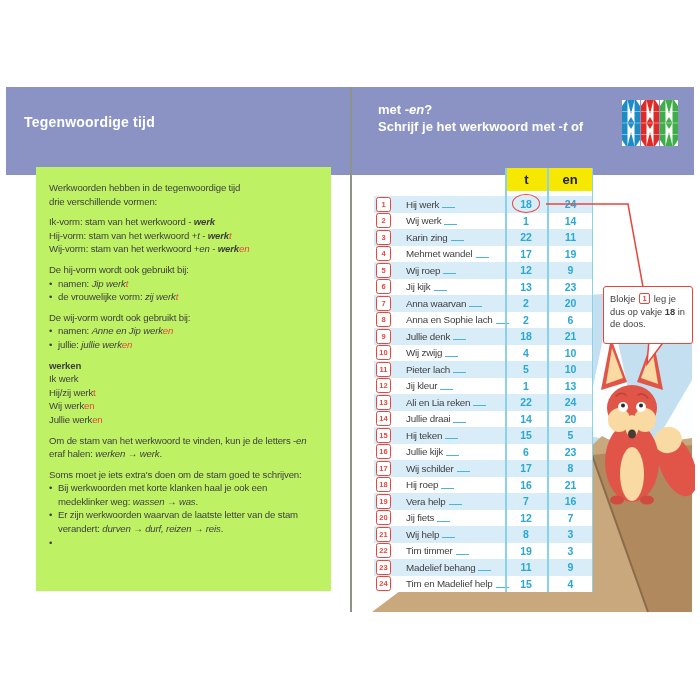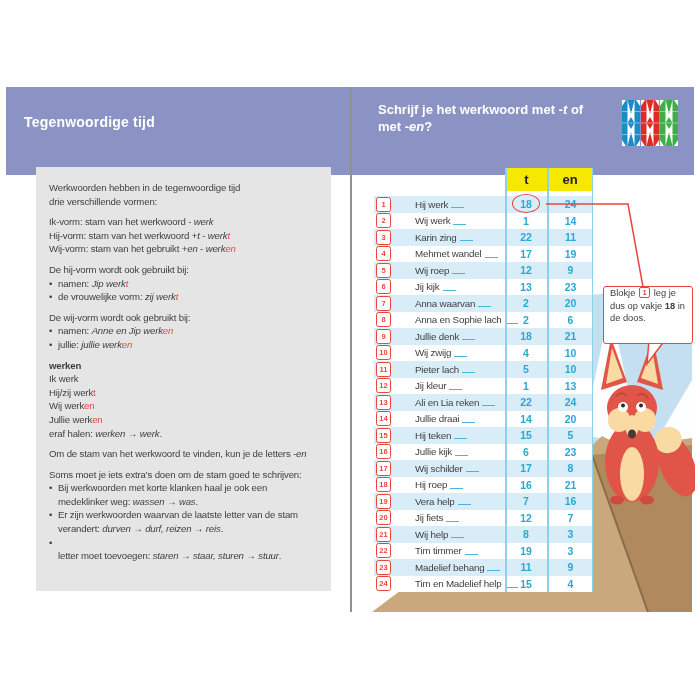--- a/index.html
+++ b/index.html
@@ -9,72 +9,72 @@
   
   .banner{position:absolute;left:6px;top:87px;width:688px;height:88px;background:#8a93c4;text-decoration:underline;}
   .banner-left-title{position:absolute;left:18px;top:27px;color:#fff;font-size:14px;font-weight:bold;letter-spacing:.2px;}
   .banner-right-title{position:absolute;left:372px;top:14px;color:#fff;font-size:13px;font-weight:bold;line-height:17px;}
   .logo{position:absolute;left:616px;top:13px;width:56px;height:46px;}
 
   
   .spine{position:absolute;left:350px;top:87px;width:2px;height:525px;background:#8e948c;}
 
   
-  .info-box{position:absolute;left:36px;top:167px;width:295px;height:424px;background:#e5e5e5;
+  .info-box{position:absolute;left:36px;top:167px;width:295px;height:424px;background:#bef264;
             box-sizing:border-box;padding:14px 8px 0 13px;}
   .ib-line{white-space:nowrap;font-size:9.6px;letter-spacing:-0.15px;height:13.6px;line-height:13.6px;}
   .ib-line.gap{margin-top:7px;}
   .ib-line.bullet{padding-left:9px;position:relative;}
   .ib-line.bullet .dot{position:absolute;left:0;top:0;}
   .ib-line.cont{padding-left:9px;}
-  .s-b{font-weight:bold}.s-i{font-style:italic}.s-bi{font-weight:normal;font-style:italic}
+  .s-b{font-weight:bold}.s-i{font-style:italic}.s-bi{font-weight:bold;font-style:italic}
   .s-r{color:#e8453c}.s-ri{color:#e8453c;font-style:italic}
   .s-badge{display:inline-block;border:1px solid #e8453c;color:#e8453c;font-size:7.5px;line-height:9px;
            padding:0 2.5px;border-radius:2px;background:#fff;margin:0 1px;position:relative;top:-1px;font-weight:bold;}
 
   
   .exercise{position:absolute;left:0;top:0;width:700px;height:700px;pointer-events:none;}
   .colhead{position:absolute;top:168px;height:23px;background:#f6e800;color:#222;
            font-weight:bold;font-size:13px;display:flex;align-items:center;justify-content:center;z-index:2;}
   .colhead.t{left:506px;width:41px;}
   .colhead.en{left:548px;width:44px;}
   .rows{position:absolute;left:374px;top:196px;width:219px;z-index:2;}
   .ex-row{position:relative;height:16.5px;display:flex;align-items:center;background:#fff;}
   .ex-row.stripe{background:#d9edf9;}
   .badge{width:13px;height:13px;margin-left:2px;border:1px solid #e8453c;border-radius:2.5px;background:#fff;
          color:#e8453c;font-size:7.5px;font-weight:bold;display:flex;align-items:center;justify-content:center;flex:none;}
-  .vlabel{margin-left:16px;font-size:9.8px;letter-spacing:-0.2px;color:#3e3e3e;white-space:nowrap;padding-left:8px;}
+  .vlabel{margin-left:7px;font-size:9.8px;letter-spacing:-0.2px;color:#3e3e3e;white-space:nowrap;padding-left:8px;}
   .blank{display:inline-block;width:13px;height:7px;border-bottom:1.2px solid #49b4dc;margin-left:3px;}
   .cell{position:absolute;top:0;height:16.5px;display:flex;align-items:center;justify-content:center;
         font-size:10.5px;font-weight:bold;color:#2ba7d4;}
   .cell.tcol{left:131px;width:42px;}
   .cell.encol{left:174px;width:45px;}
   .circ{position:relative;}
   .circ::after{content:'';position:absolute;left:-8px;right:-8px;top:-4px;bottom:-3px;
                border:1.5px solid #e8453c;border-radius:50%;}
   .vline{position:absolute;top:168px;height:424px;width:1.5px;background:#8ad2e9;z-index:3;}
   .vline.l1{left:505px;}.vline.l2{left:547px;}.vline.l3{left:591.5px;}
 
   
   .illustration{position:absolute;left:355px;top:250px;z-index:0;}
   .overlay{position:absolute;left:0;top:0;z-index:4;pointer-events:none;}
   .bubble{position:absolute;left:603px;top:286px;width:90px;height:58px;box-sizing:border-box;
-          background:#fff;border:1.5px solid #e8453c;border-radius:3px;padding:0 6px;
+          background:#fff;border:1.5px solid #e8453c;border-radius:3px;padding:6px 6px;
           font-size:9.3px;line-height:12.6px;color:#3e3e3e;z-index:5;}
 </style>
 </head>
 <body>
 
 <div class="canvas">
 
   <div class="banner">
     <div class="banner-left-title">Tegenwoordige tijd</div>
     <div class="banner-right-title" id="right-title">
+        <div><span>met -</span><span class="s-i">en</span><span>?</span></div>
         <div><span>Schrijf je het werkwoord met -</span><span class="s-i">t</span><span> of</span></div>
-        <div><span>met -</span><span class="s-i">en</span><span>?</span></div>
       </div>
     <div class="logo" id="logo"><svg width="56" height="46" viewBox="0 0 56 46">
           <g transform="translate(0,0)">
             <rect width="18" height="46" fill="#1d8bc4"></rect>
             <rect x="5.5" width="7" height="46" fill="#fff"></rect>
             <polygon points="5.5,0 12.5,0 9,14" fill="#1d8bc4"></polygon>
             <polygon points="5.5,46 12.5,46 9,32" fill="#1d8bc4"></polygon>
             <polygon points="9,17 12.5,23 9,29 5.5,23" fill="#1d8bc4"></polygon>
             <polygon points="0,0 4,0 0,6" fill="#fff"></polygon>
             <polygon points="18,0 14,0 18,6" fill="#fff"></polygon>
@@ -115,41 +115,40 @@
         </svg></div>
   </div>
 
   <div class="spine"></div>
 
   <div class="info-box" id="info-box">
       <div class="ib-line"><span>Werkwoorden hebben in de tegenwoordige tijd</span></div>
       <div class="ib-line"><span>drie verschillende vormen:</span></div>
       <div class="ib-line gap"><span>Ik-vorm: stam van het werkwoord - </span><span class="s-bi">werk</span></div>
       <div class="ib-line"><span>Hij-vorm: stam van het werkwoord +</span><span class="s-i">t</span><span> - </span><span class="s-bi">werk</span><span class="s-ri">t</span></div>
-      <div class="ib-line"><span>Wij-vorm: stam van het gebruikt +</span><span class="s-i">en</span><span> - </span><span class="s-bi">werk</span><span class="s-ri">en</span></div>
+      <div class="ib-line"><span>Wij-vorm: stam van het werkwoord +</span><span class="s-i">en</span><span> - </span><span class="s-bi">werk</span><span class="s-ri">en</span></div>
       <div class="ib-line gap"><span>De hij-vorm wordt ook gebruikt bij:</span></div>
       <div class="ib-line bullet"><span class="dot">•</span><span>namen: </span><span class="s-i">Jip werk</span><span class="s-ri">t</span></div>
       <div class="ib-line bullet"><span class="dot">•</span><span>de vrouwelijke vorm: </span><span class="s-i">zij werk</span><span class="s-ri">t</span></div>
       <div class="ib-line gap"><span>De wij-vorm wordt ook gebruikt bij:</span></div>
       <div class="ib-line bullet"><span class="dot">•</span><span>namen: </span><span class="s-i">Anne en Jip werk</span><span class="s-ri">en</span></div>
       <div class="ib-line bullet"><span class="dot">•</span><span>jullie: </span><span class="s-i">jullie werk</span><span class="s-ri">en</span></div>
       <div class="ib-line gap"><span class="s-b">werken</span></div>
       <div class="ib-line"><span>Ik werk</span></div>
       <div class="ib-line"><span>Hij/zij werk</span><span class="s-r">t</span></div>
       <div class="ib-line"><span>Wij werk</span><span class="s-r">en</span></div>
       <div class="ib-line"><span>Jullie werk</span><span class="s-r">en</span></div>
+      <div class="ib-line gap"><span>Om de stam van het werkwoord te vinden, kun je de letters -</span><span class="s-i">en</span></div>
       <div class="ib-line"><span>eraf halen: </span><span class="s-i">werken → werk</span><span>.</span></div>
-      <div class="ib-line gap"><span>Om de stam van het werkwoord te vinden, kun je de letters -</span><span class="s-i">en</span></div>
       <div class="ib-line gap"><span>Soms moet je iets extra's doen om de stam goed te schrijven:</span></div>
       <div class="ib-line bullet"><span class="dot">•</span><span>Bij werkwoorden met korte klanken haal je ook een</span></div>
       <div class="ib-line cont"><span>medeklinker weg: </span><span class="s-i">wassen → was</span><span>.</span></div>
       <div class="ib-line bullet"><span class="dot">•</span><span>Er zijn werkwoorden waarvan de laatste letter van de stam</span></div>
       <div class="ib-line cont"><span>verandert: </span><span class="s-i">durven → durf, reizen → reis</span><span>.</span></div>
       <div class="ib-line bullet"><span class="dot">•</span></div>
-      <div class="ib-line cont"><span>letter moet toevoegen: </span><span class="s-i">staren → staar, sturen → stuur</span><span>.</span></div>
     </div>
 
   <svg class="illustration" width="340" height="365" viewBox="0 0 340 365">
     <polygon points="233,45 337,38 337,362 228,362" fill="#c3dff0"></polygon>
     <polygon points="228,185 255,55 285,195" fill="#fdfeff"></polygon>
     <polygon points="290,210 337,130 337,215" fill="#fdfeff"></polygon>
     <polygon points="17,362 230,202 247,186 270,198 337,188 337,362" fill="#c9a87e"></polygon>
     <polygon points="237,205 293,362 337,362 337,195" fill="#b1895e"></polygon>
     <polyline points="237,205 293,362" fill="none" stroke="#8b6b49" stroke-width="2"></polyline>
     <g>

